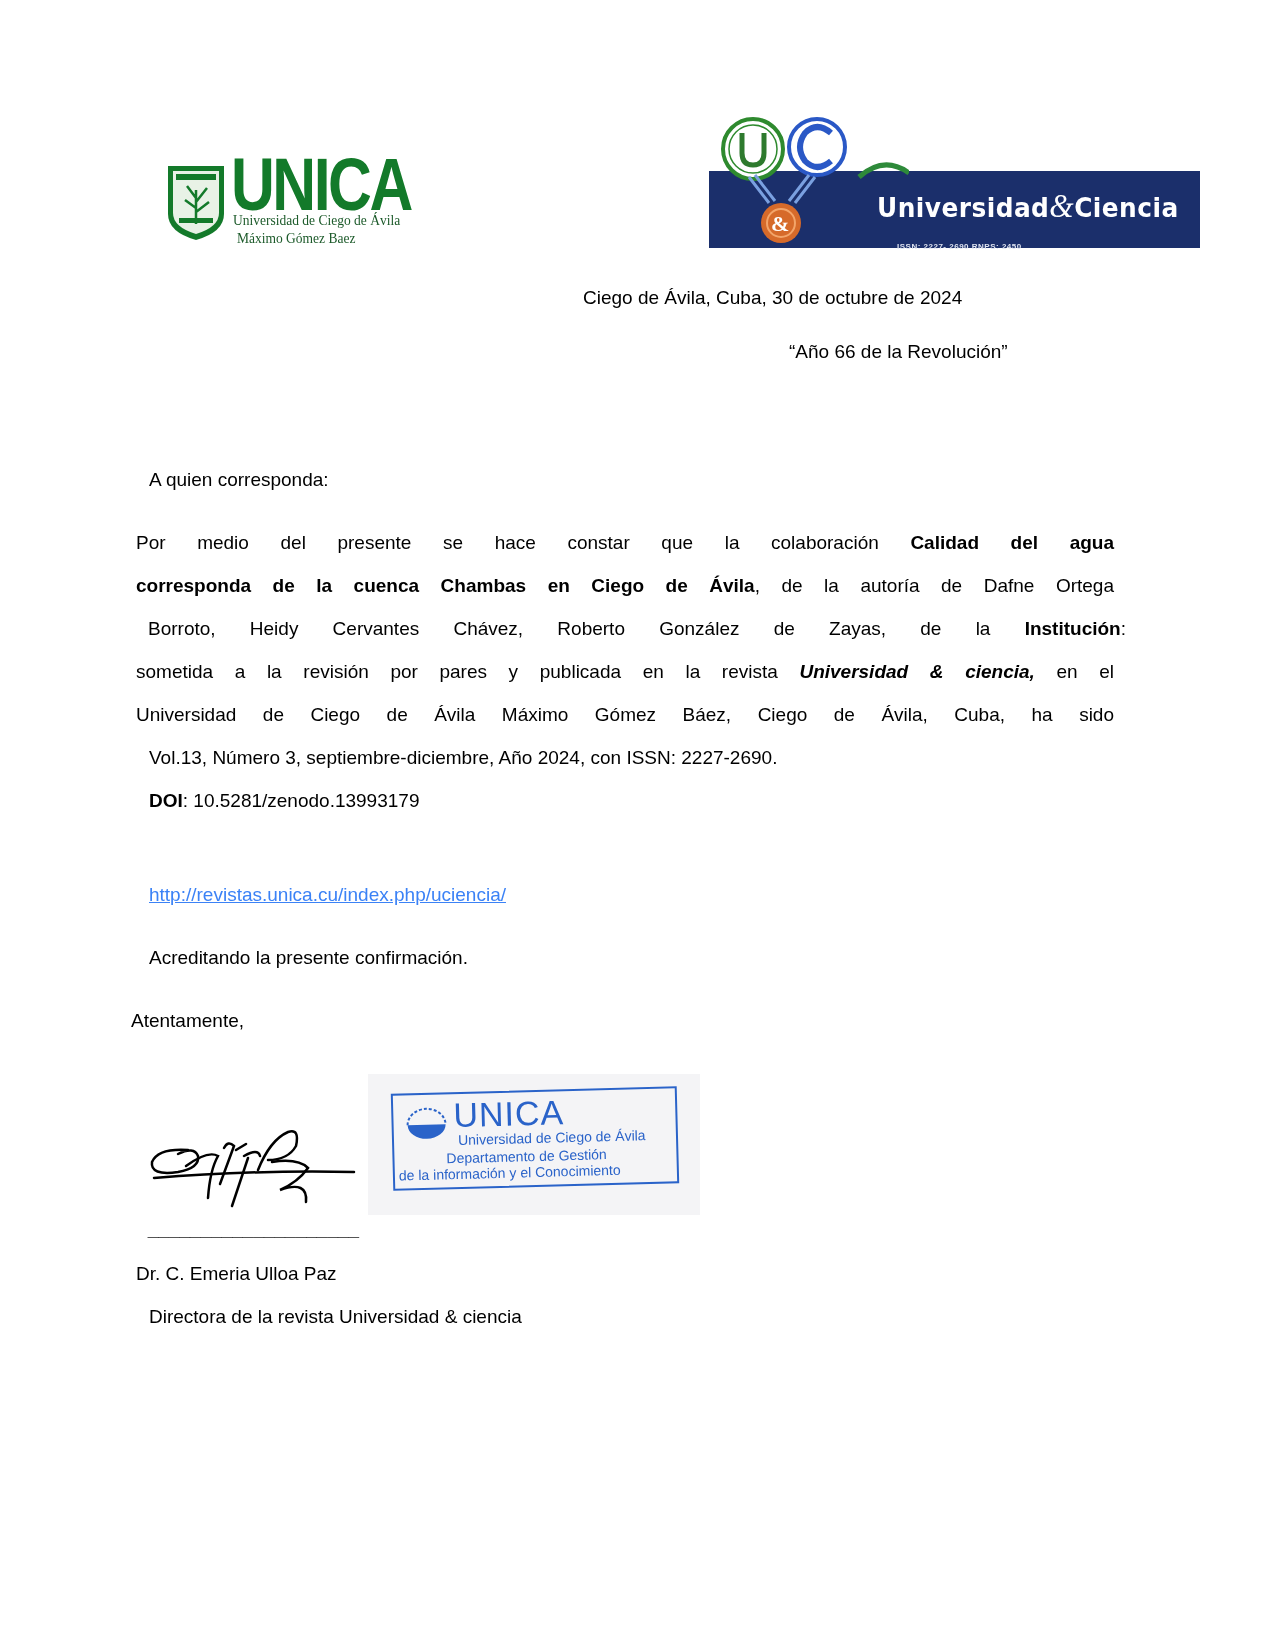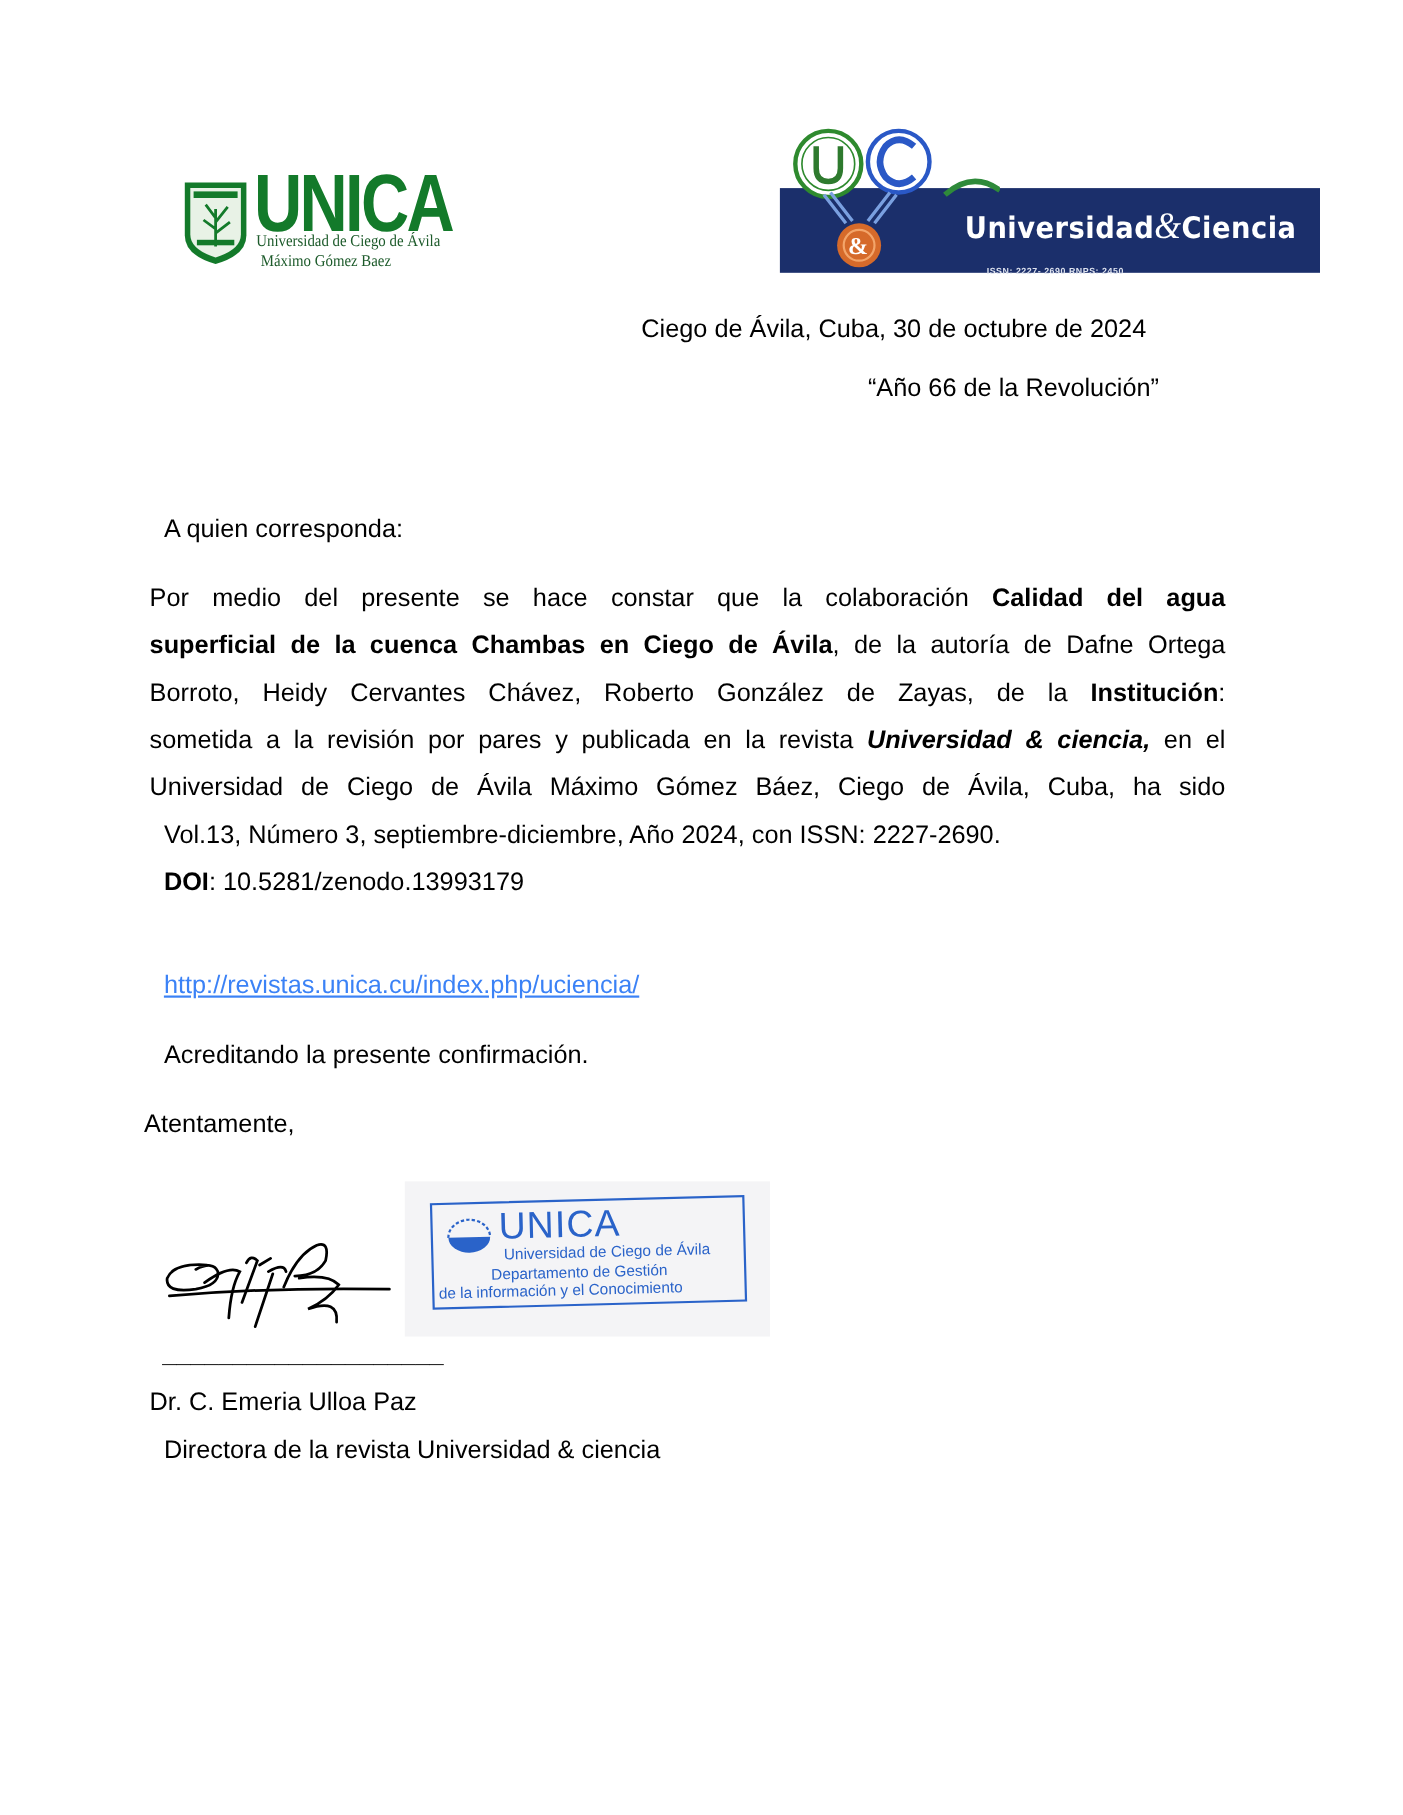--- a/index.html
+++ b/index.html
@@ -1,19 +1,19 @@
 <!DOCTYPE html>
 <html><head>
 <meta charset="utf-8">
 <style>
   html, body { margin:0; padding:0; background:#ffffff; }
   body { width:1275px; height:1650px; position:relative; overflow:hidden;
          font-family:"Liberation Sans", sans-serif; color:#000; }
   .abs { position:absolute; }
-  .txt { font-size:23px; line-height:24px; white-space:nowrap; }
+  .txt { font-size:19px; line-height:24px; white-space:nowrap; }
 
   
   #unica-logo { left:165px; top:152px; width:240px; height:100px; }
   #unica-shield { left:0; top:10px; width:62px; height:80px; }
   #unica-word { left:66px; top:-4px; font-family:"Liberation Sans Narrow","Liberation Sans", sans-serif;
                 font-weight:bold; font-size:74px; line-height:74px; color:#137a2a; letter-spacing:-3px;
                 transform:scaleX(0.82); transform-origin:left top; }
   #unica-sub1 { left:68px; top:60px; font-family:"Liberation Serif", serif; font-size:15px; color:#1c5a2a;
                 transform:scaleX(0.9); transform-origin:left top; white-space:nowrap; }
   #unica-sub2 { left:72px; top:78px; font-family:"Liberation Serif", serif; font-size:15px; color:#1c5a2a;
@@ -76,22 +76,22 @@
   <div id="uc-issn" class="abs">ISSN: 2227- 2690     RNPS: 2450</div>
 </div>
 
 <div class="abs txt" style="left:583px; top:286px;">Ciego de Ávila, Cuba, 30 de octubre de 2024</div>
 <div class="abs txt" style="left:789px; top:340px;">“Año 66 de la Revolución”</div>
 
 <div class="abs txt" style="left:149px; top:468px;">A quien corresponda:</div>
 
 <div id="para" class="abs txt" style="left:136px; top:531px;">
     <div class="justify-line" style="height: 43px;"><span>Por medio del presente se hace constar que la colaboración </span><span style="font-weight: bold;">Calidad del agua</span></div>
-    <div class="justify-line" style="height: 43px;"><span style="font-weight: bold;">superficial de la cuenca Chambas en Ciego de Ávila</span><span>, de la autoría de Dafne Ortega</span></div>
-    <div class="justify-line" style="height: 43px;"><span>Borroto, Heidy Cervantes Chávez, Roberto González de Zayas, de la </span><span style="font-weight: bold;">Institución</span><span>:</span></div>
+    <div class="justify-line" style="height: 43px;"><span style="font-weight: bold;">corresponda de la cuenca Chambas en Ciego de Ávila</span><span>, de la autoría de Dafne Ortega</span></div>
+    <div class="justify-line" style="height: 43px; margin-left: 12px;"><span>Borroto, Heidy Cervantes Chávez, Roberto González de Zayas, de la </span><span style="font-weight: bold;">Institución</span><span>:</span></div>
     <div class="justify-line" style="height: 43px;"><span>sometida a la revisión por pares y publicada en la revista </span><span style="font-weight: bold; font-style: italic;">Universidad &amp; ciencia,</span><span> en el</span></div>
     <div class="justify-line" style="height: 43px;"><span>Universidad de Ciego de Ávila Máximo Gómez Báez, Ciego de Ávila, Cuba, ha sido</span></div>
   </div>
 
 <div class="abs txt" style="left:149px; top:746px;">Vol.13, Número 3, septiembre-diciembre, Año 2024, con ISSN: 2227-2690.</div>
 <div class="abs txt" style="left:149px; top:789px;">
   <b>DOI</b><span>: 10.5281/zenodo.13993179</span>
 </div>
 
 <a class="abs txt link" style="left:149px; top:883px;">http://revistas.unica.cu/index.php/uciencia/</a>

